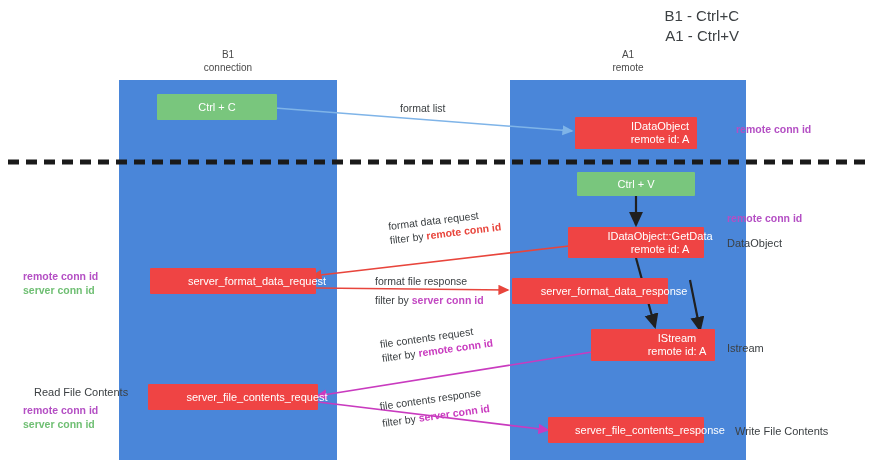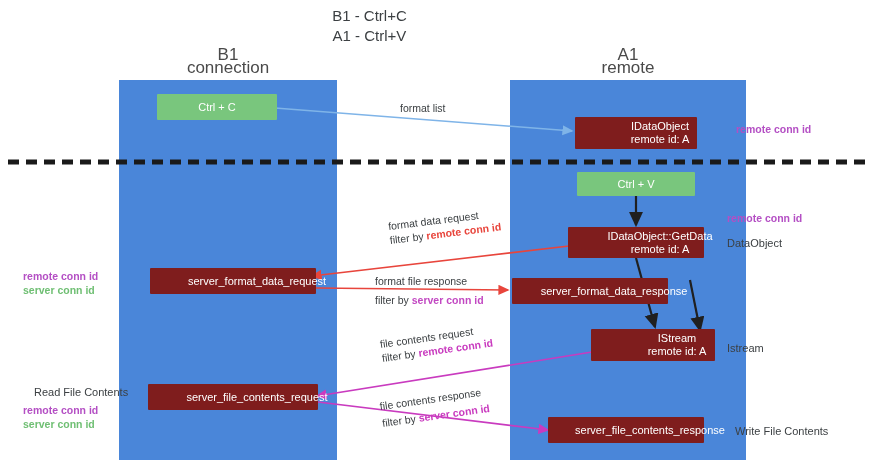--- a/index.html
+++ b/index.html
@@ -20,55 +20,55 @@
   #svg-layer {
     position: absolute;
     left: 0;
     top: 0;
     width: 871px;
     height: 467px;
     pointer-events: none;
   }
   .title {
     position: absolute;
-    left: 8px;
+    left: 16px;
     top: 6px;
     width: 723px;
-    text-align: center;
+    text-align: right;
     font-size: 15px;
     color: #3c4043;
     line-height: 20px;
     white-space: pre-line;
   }
   .lane {
     position: absolute;
     background: #4a86d9;
   }
   .lane-head {
     position: absolute;
     text-align: center;
-    font-size: 17px;
+    font-size: 10px;
     color: #4a4a4a;
     line-height: 13px;
     white-space: pre-line;
   }
   .node {
     position: absolute;
     box-sizing: border-box;
     display: flex;
     flex-direction: column;
     align-items: center;
     justify-content: center;
     text-align: center;
     color: #ffffff;
     font-size: 11px;
     line-height: 13px;
     border-radius: 1px;
   }
-  .node.orange { background: #7f1d1d; padding-left: 48px; }
+  .node.orange { background: #ef4444; padding-left: 48px; }
   .node.green  { background: #79c67d; }
   .node .l2 { font-size: 11px; }
   .edge-label {
     position: absolute;
     font-size: 10.5px;
     color: #3c4043;
     white-space: nowrap;
     line-height: 14px;
   }
   .edge-label .em-red    { color: #e8453c; font-weight: bold; }

